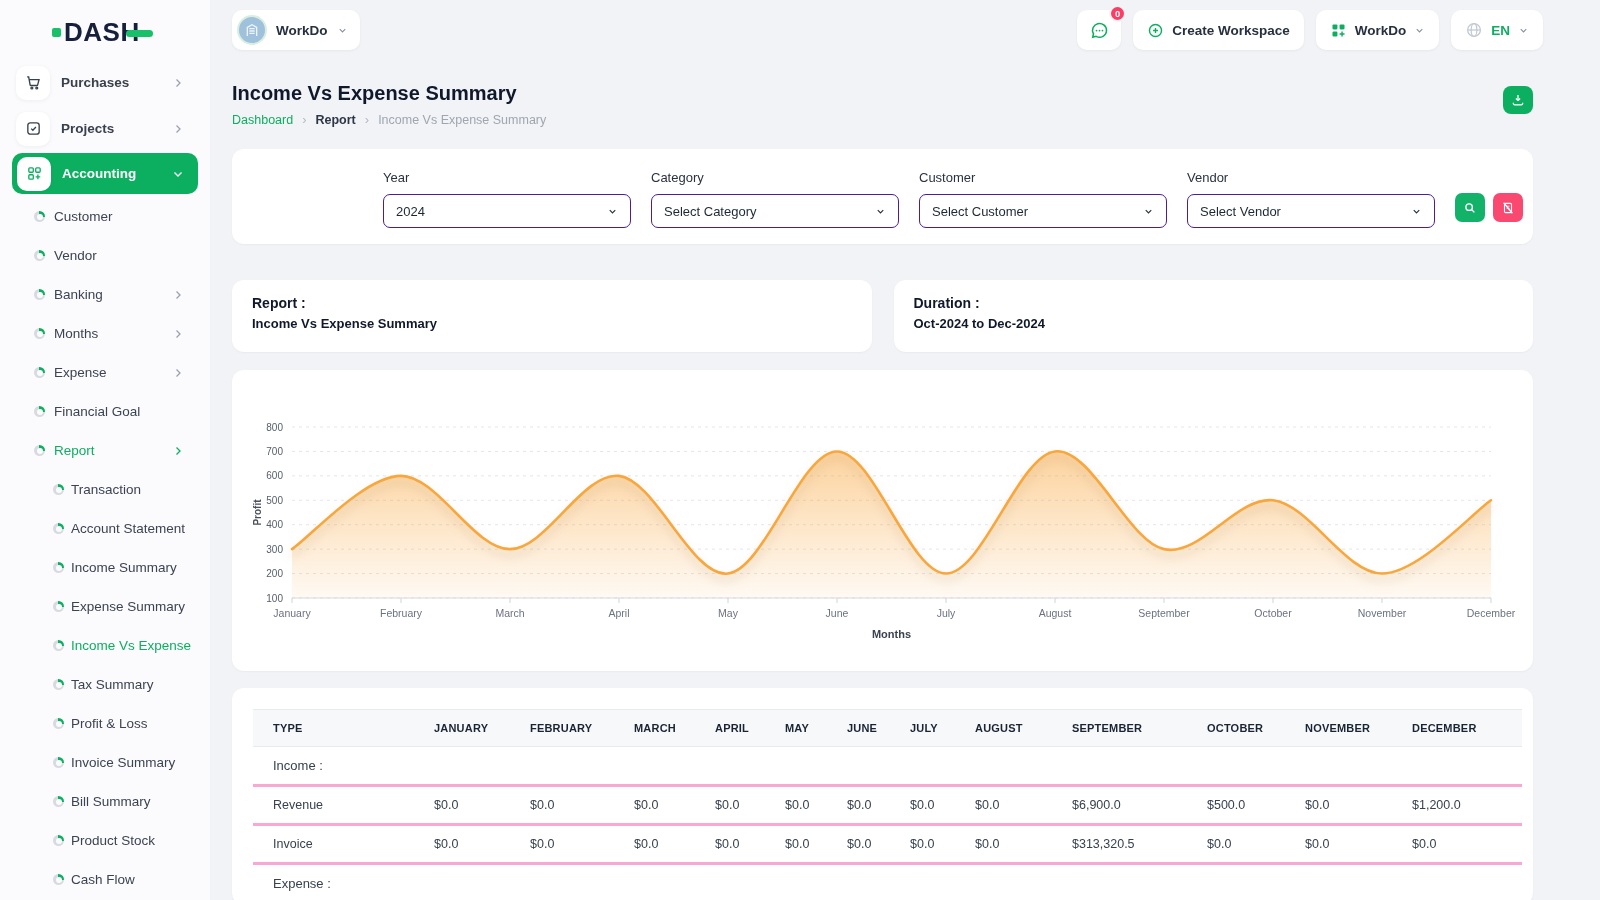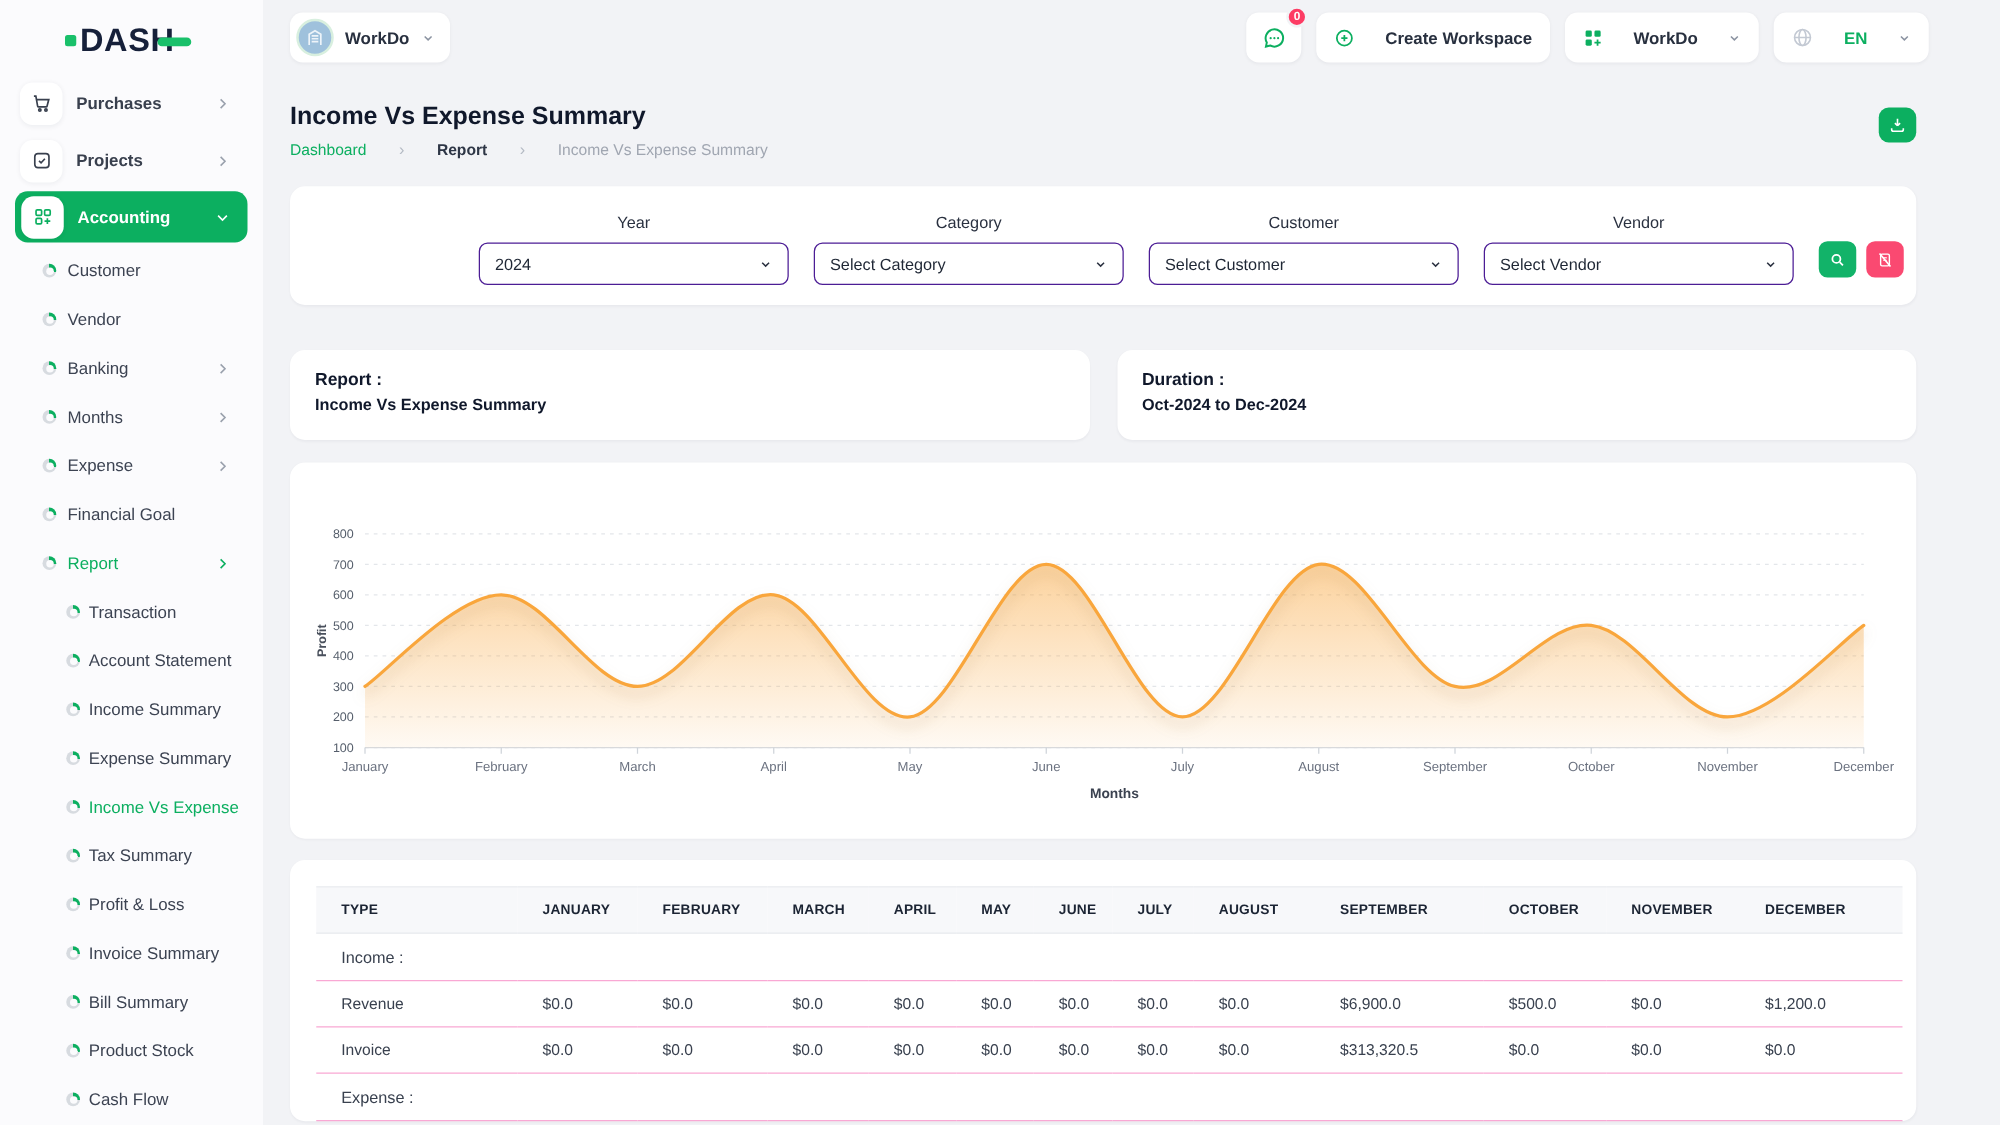--- a/index.html
+++ b/index.html
@@ -41,39 +41,39 @@
      box-shadow:0 1px 3px rgba(16,24,40,.05); cursor:pointer; }
   .ws-pill { padding:0 12px 0 5px; gap:9px; }
   .avatar { width:30px; height:30px; border-radius:50%; background:#9fc1dc; border:2px solid #d8efdf;
      display:flex; align-items:center; justify-content:center; color:#eef4f9; }
   .pill-lbl { font-size:13.5px; font-weight:700; color:#28303f; }
   .top-right { margin-left:auto; display:flex; gap:12px; align-items:center; }
   .icon-pill { width:44px; justify-content:center; position:relative; }
   .badge { position:absolute; top:-5px; right:-5px; min-width:17px; height:17px; border-radius:9px;
      background:#fd3c64; color:#fff; font-size:9.5px; font-weight:700; display:flex; align-items:center;
      justify-content:center; border:2px solid #f2f3f6; }
-  .txt-pill { padding:0 14px; gap:24px; }
+  .txt-pill { padding:0 14px; gap:8px; }
   .lang-green { color:#0caf60; font-size:13.5px; font-weight:700; }
   .chev-sm { color:#8b93a1; display:flex; }
 
   
   .content { margin-left:210px; padding:24px 67px 0 22px; }
   .page-head { position:relative; }
   .page-title { font-size:20px; font-weight:700; color:#10182b; }
-  .breadcrumb { margin-top:8px; display:flex; align-items:flex-end; gap:26px; font-size:12.5px; }
+  .breadcrumb { margin-top:8px; display:flex; align-items:flex-end; gap:9px; font-size:12.5px; }
   .bc-sep { color:#b4bac4; font-size:13px; margin-top:-1px; }
   .bc-0 { color:#0caf60; cursor:pointer; }
   .bc-1 { color:#2e3646; font-weight:600; cursor:pointer; }
   .bc-2 { color:#a0a6b1; }
   .download-btn { position:absolute; right:0; top:4px; width:30px; height:28px; border-radius:8px;
      background:#0caf60; border:none; display:flex; align-items:center; justify-content:center; cursor:pointer; color:#fff; }
 
   .card { background:#fff; border-radius:12px; box-shadow:0 1px 2px rgba(16,24,40,.04); }
   .filter-card { margin-top:22px; height:95px; display:flex; align-items:flex-start; padding:21px 17px 0 151px; }
-  .field { width:248px; margin-right:20px;text-align:center; }
+  .field { width:248px; margin-right:20px; }
   .field-label { display:block; font-size:13px; font-weight:500; color:#2a3140; margin-bottom:9px; }
   .select { height:34px; border:1px solid #4c1d95; border-radius:7px; background:#fff; display:flex;
      align-items:center; justify-content:space-between; padding:0 12px; font-size:13px; color:#1f2735; cursor:pointer; }
   .filter-actions { margin-left:auto; display:flex; gap:8px; margin-top:23px; }
   .btn-sq { width:30px; height:29px; border-radius:7px; border:none; display:flex; align-items:center;
      justify-content:center; cursor:pointer; color:#fff; }
   .btn-search { background:#12b369; }
   .btn-reset { background:#fa4971; }
 
   .info-row { display:flex; gap:22px; margin-top:36px; }
@@ -81,21 +81,21 @@
   .info-title { font-size:14px; font-weight:700; color:#10182b; margin-bottom:5px; }
   .info-value { font-size:13px; font-weight:700; color:#10182b; }
 
   .chart-card { margin-top:18px; padding:20px 16px 0; height:301px; }
   .line-path { filter:drop-shadow(0 6px 5px rgba(150,110,50,.28)); }
 
   .table-card { margin-top:17px; padding:21px 21px 0; }
   table { width:100%; border-collapse:collapse; table-layout:fixed; }
   th { background:#f7f8fa; font-size:11px; font-weight:700; color:#1b2433; text-align:left;
      padding:12px 6px 12px 20px; border-top:1px solid #e7eaee; border-bottom:1px solid #e7eaee; letter-spacing:.2px; }
-  td { font-size:12.5px; color:#39414f; padding:11px 6px 11px 20px; border-bottom:1px solid #f9a8d4; }
+  td { font-size:12.5px; color:#39414f; padding:11px 6px 11px 20px; border-bottom:3px solid #f9a8d4; }
   td.sec { font-size:13px; font-weight:500; }
 </style>
 </head>
 <body>
 
 <aside class="sidebar">
   <div class="logo-row">
     <div class="logo">
       <span class="logo-dot"></span>
       <span class="logo-text">DASH</span>

